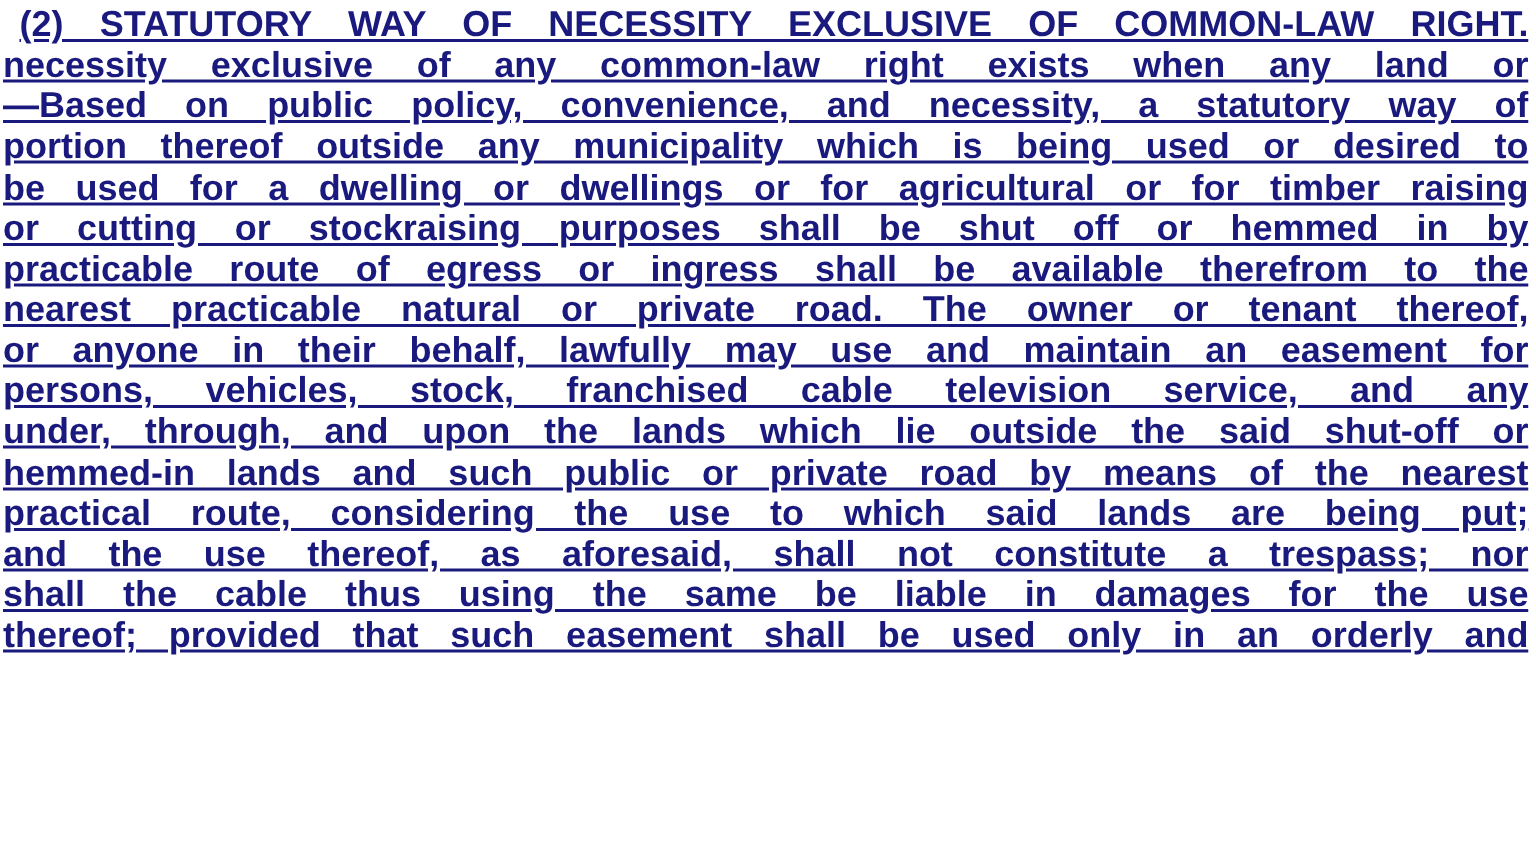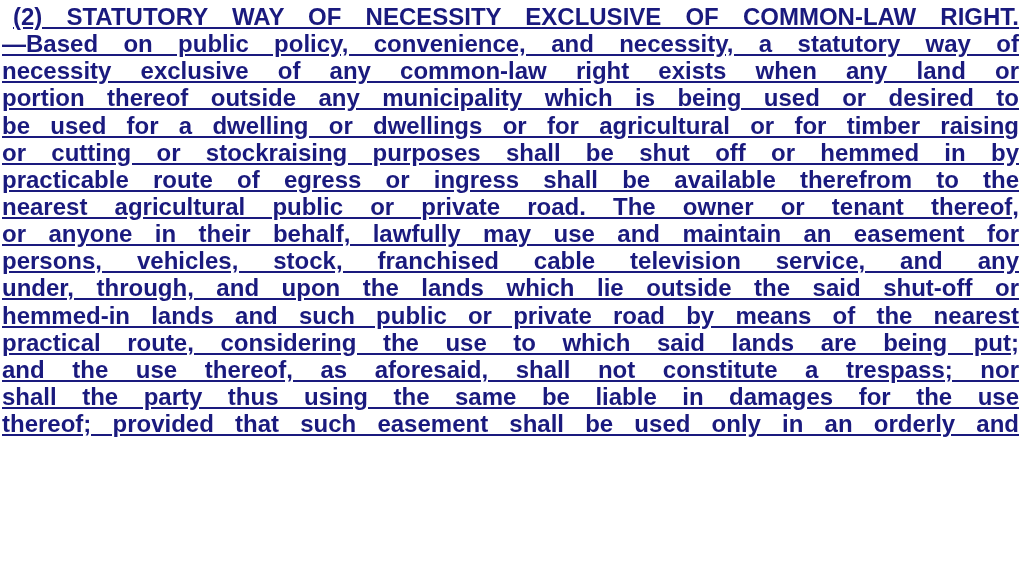--- a/index.html
+++ b/index.html
@@ -34,28 +34,28 @@
   }
   .statute-line.last-line {
     text-align-last: left;
   }
 </style>
 </head>
 <body>
 
 <div class="page">
   <div class="statute-line first-line">(2) STATUTORY WAY OF NECESSITY EXCLUSIVE OF COMMON-LAW RIGHT.</div>
+  <div class="statute-line">necessity exclusive of any common-law right exists when any land or</div>
   <div class="statute-line">—Based on public policy, convenience, and necessity, a statutory way of</div>
-  <div class="statute-line">necessity exclusive of any common-law right exists when any land or</div>
   <div class="statute-line">portion thereof outside any municipality which is being used or desired to</div>
   <div class="statute-line">be used for a dwelling or dwellings or for agricultural or for timber raising</div>
   <div class="statute-line">or cutting or stockraising purposes shall be shut off or hemmed in by</div>
   <div class="statute-line">practicable route of egress or ingress shall be available therefrom to the</div>
-  <div class="statute-line">nearest agricultural public or private road. The owner or tenant thereof,</div>
+  <div class="statute-line">nearest practicable natural or private road. The owner or tenant thereof,</div>
   <div class="statute-line">or anyone in their behalf, lawfully may use and maintain an easement for</div>
   <div class="statute-line">persons, vehicles, stock, franchised cable television service, and any</div>
   <div class="statute-line">under, through, and upon the lands which lie outside the said shut-off or</div>
   <div class="statute-line">hemmed-in lands and such public or private road by means of the nearest</div>
   <div class="statute-line">practical route, considering the use to which said lands are being put;</div>
   <div class="statute-line">and the use thereof, as aforesaid, shall not constitute a trespass; nor</div>
-  <div class="statute-line">shall the party thus using the same be liable in damages for the use</div>
+  <div class="statute-line">shall the cable thus using the same be liable in damages for the use</div>
   <div class="statute-line">thereof; provided that such easement shall be used only in an orderly and</div>
 </div>
 
 </body></html>

